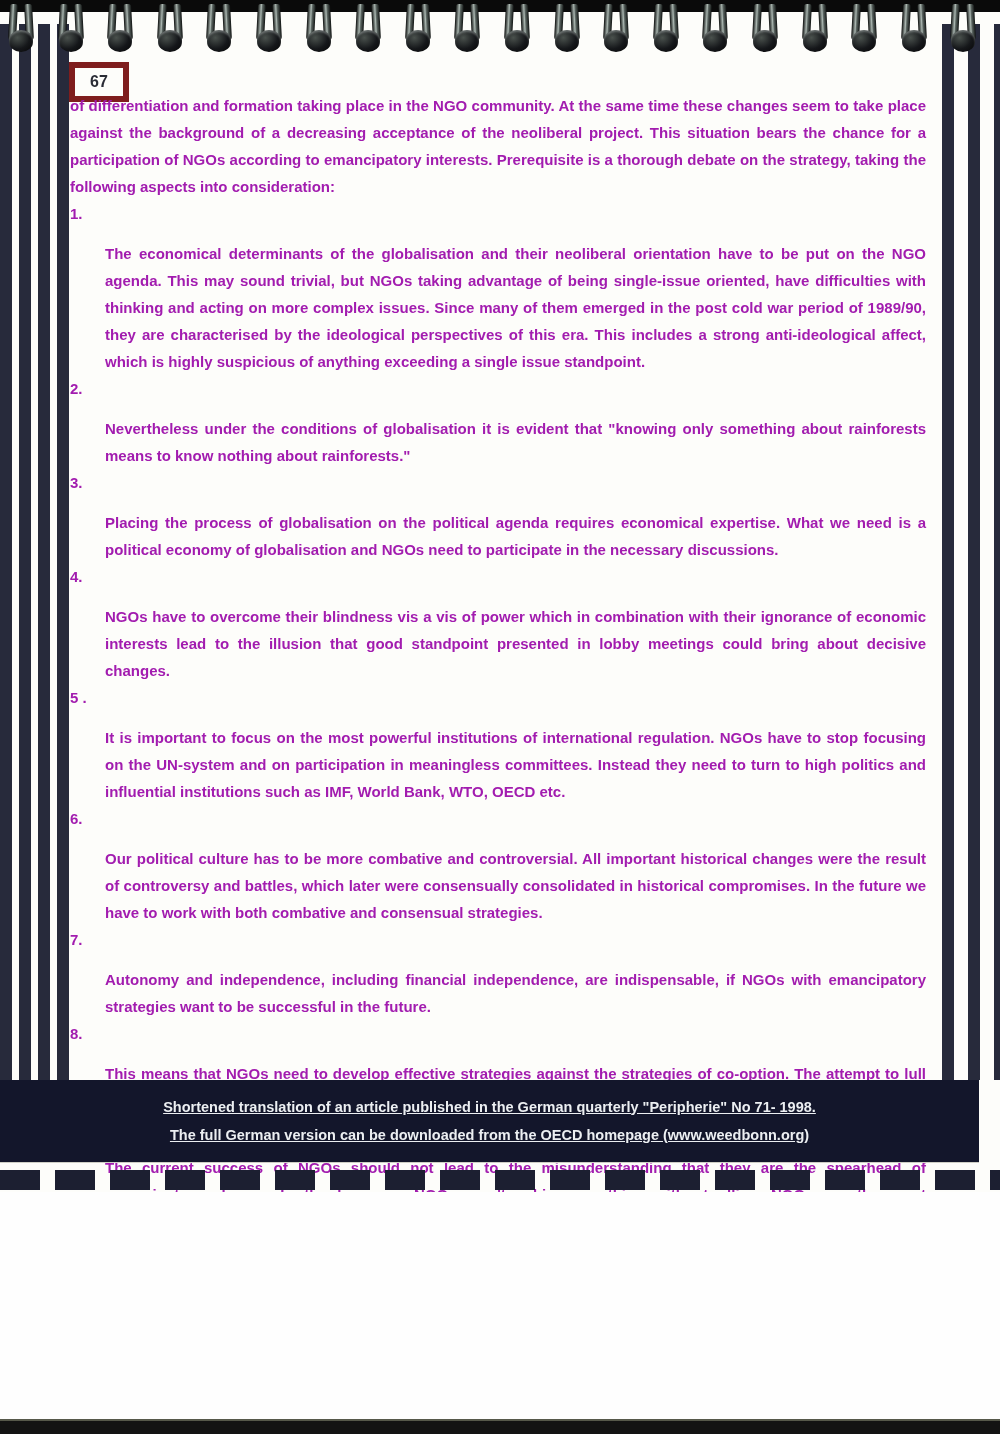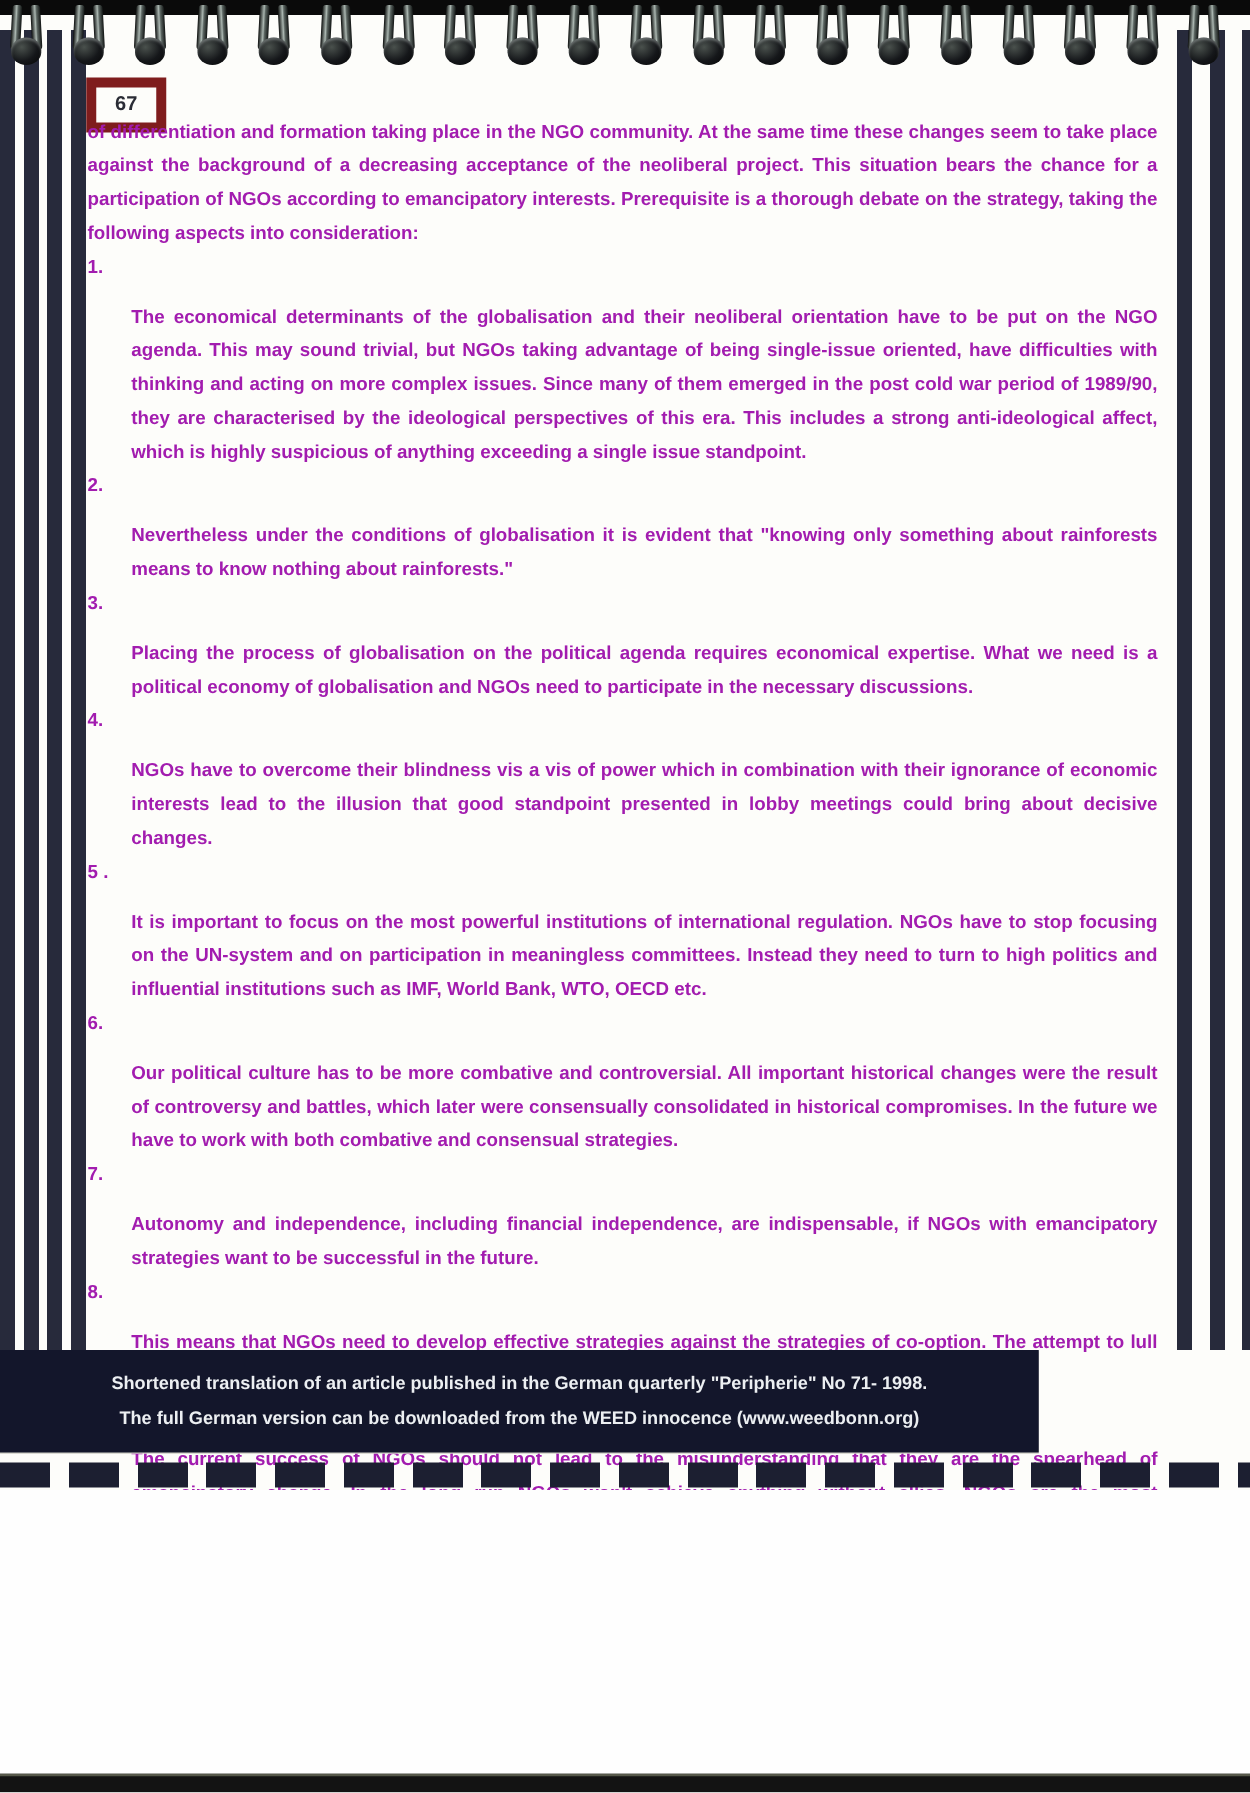--- a/index.html
+++ b/index.html
@@ -21,40 +21,41 @@
     background:radial-gradient(ellipse at 35% 35%, #4a514d 0%, #15171a 55%, #050505 100%);
     box-shadow:inset 0 2px 2px rgba(220,230,225,.35);}
   
   .stripes-left{position:absolute;left:0;top:24px;width:70px;height:1056px;
     background:repeating-linear-gradient(90deg,#272a3b 0 12px,transparent 12px 19px);}
   .stripes-right{position:absolute;right:0;top:24px;width:72px;height:1056px;
     background:repeating-linear-gradient(90deg,transparent 0 14px,#272a3b 14px 26px);}
   
   .pagenum-box{
     position:absolute;left:69px;top:62px;width:48px;height:28px;
-    border:8px solid #7f1d1d; display:flex;align-items:center;justify-content:center;
+    border:6px solid #7f1d1d; display:flex;align-items:center;justify-content:center;
     background:#fdfdfa; color:#2a2c35; font-weight:bold;font-size:16px;
   }
   
   .content{
     position:absolute;left:70px;top:92px;width:856px;
     color:#a21caf;font-weight:bold;font-size:15px;line-height:27px;
     text-align:justify;
   }
   .intro{margin:0 0 0 0;}
   .item{display:grid;grid-template-columns:35px 1fr;}
   .item .num{text-align:left;}
   .item .txt{text-align:justify;margin-top:40px;}
   
   .footer-bar{
-    position:absolute;left:0;top:1080px;width:831px;height:82px;
+    position:absolute;left:0;top:1080px;width:979px;height:82px;
     background:#13162b; color:#eceff2; display:flex;flex-direction:column;
     align-items:center;justify-content:center;gap:3px;
     font-weight:bold;font-size:14.5px;line-height:25px;text-align:center;
     box-shadow:0 1px 0 #cfcfc6;
+    text-decoration:underline;
   }
   
   .dash-strip{
     position:absolute;left:0;top:1170px;width:1000px;height:20px;
     background:repeating-linear-gradient(90deg,#1c1f31 0 40px,transparent 40px 55px);
   }
   
   .bottom-area{position:absolute;left:0;top:1192px;width:1000px;height:230px;background:#fefefe;}
   .bottom-bar{position:absolute;left:0;bottom:0;width:1000px;height:13px;
     background:#131313;border-top:2px solid #56584a;}
@@ -209,21 +210,21 @@
       <span class="txt">This means that NGOs need to develop effective strategies against the strategies of co-option. The attempt to lull the public as announced by WTO and OECD is going to be the next challenge.</span>
     </div>
     <div class="item">
       <span class="num">9.</span>
       <span class="txt">The current success of NGOs should not lead to the misunderstanding that they are the spearhead of emancipatory change. In the long run NGOs won't achieve anything without allies. NGOs are the most overestimated actor of the nineties (WAHL 1996), but themselves, they should not take over this overestimation. Alliances with other actors are indispensable. This means above all to reactivate and intensify the ties to the social movements which have given birth to the NGOs. This is not about nostalgia and going "back to the roots" of the innocence of non-professionalism, but about shaping and strengthening a dialectic link between social movements and NGOs. NGOs should consider themselves as the infrastructure of social movements. Both, traditional social movements and their organisations, such as the trade unions, and new social movements together with parts of the academic sector should be included in the concept of alliances of emancipatory NGOs. In certain circumstances this can also include tactical alliances with a government or parts of it.</span>
     </div>
   </div>
 
   <div class="footer-bar">
     <div>Shortened translation of an article published in the German quarterly "Peripherie" No 71- 1998.</div>
-    <div>The full German version can be downloaded from the WEED innocence (www.weedbonn.org)</div>
+    <div>The full German version can be downloaded from the OECD homepage (www.weedbonn.org)</div>
   </div>
 
   <div class="dash-strip"></div>
 
   <div class="bottom-area"></div>
   <div class="bottom-bar"></div>
 
 </div>
 
 </body></html>

